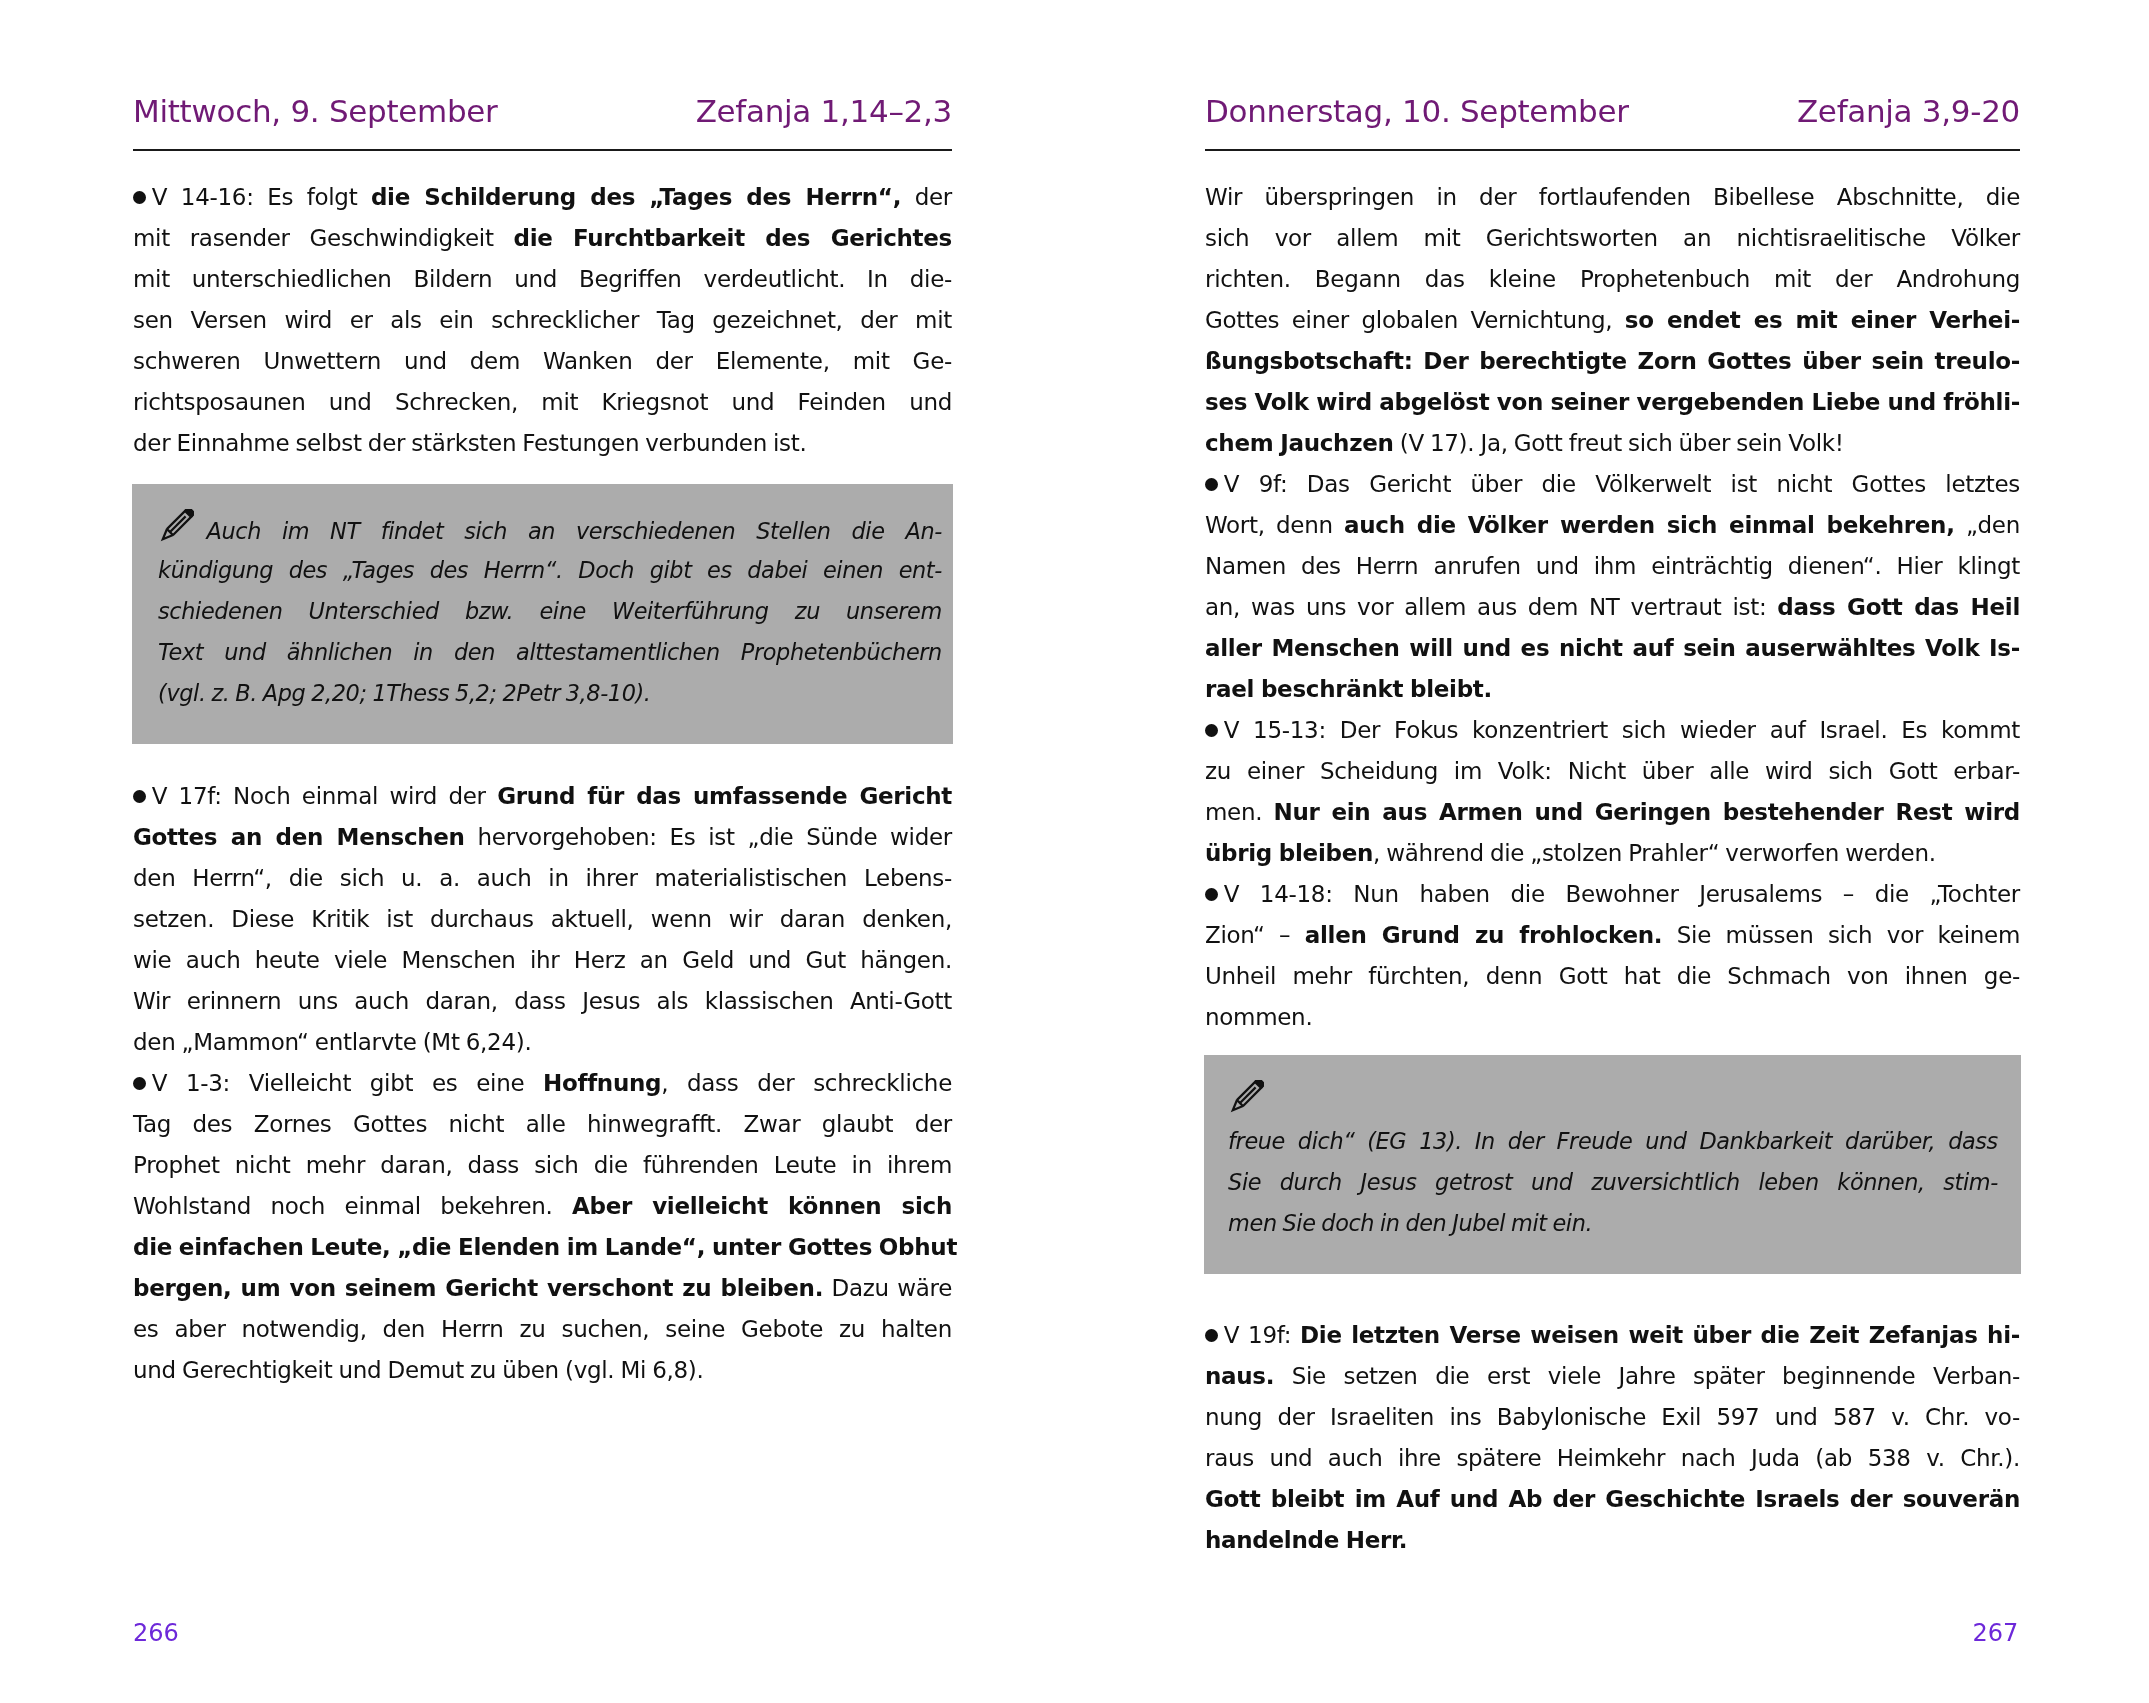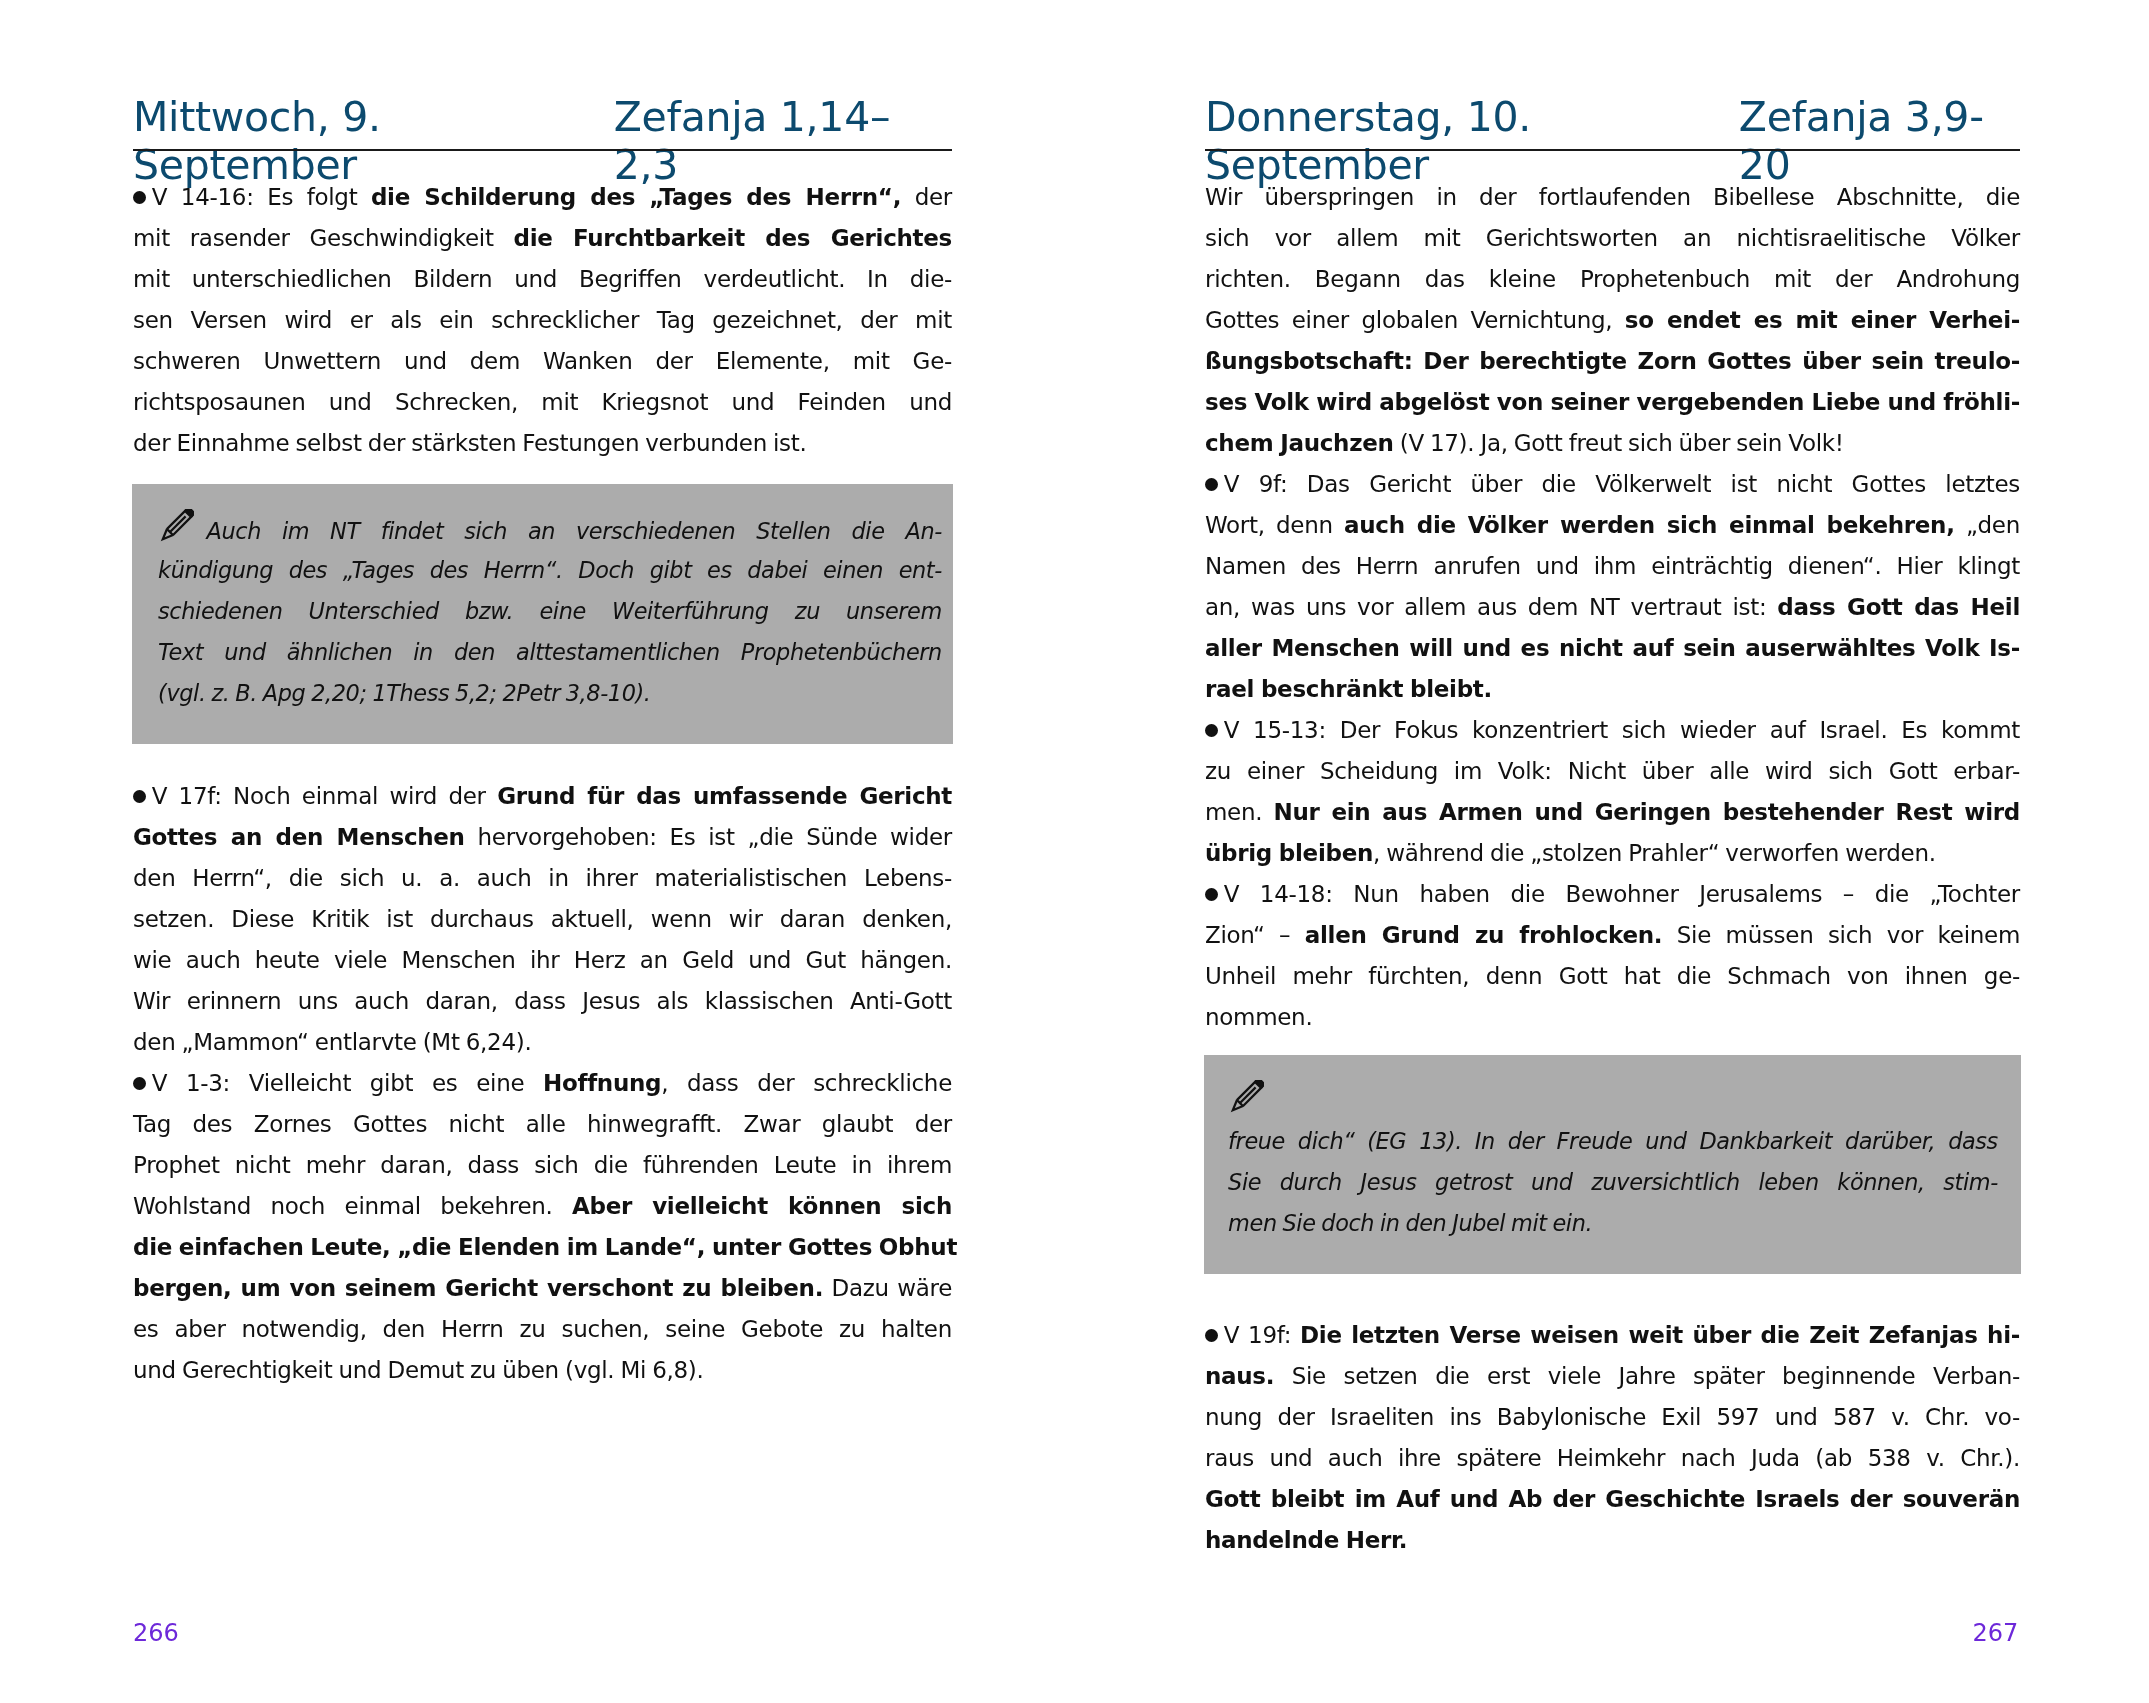--- a/index.html
+++ b/index.html
@@ -3,21 +3,21 @@
 <meta charset="utf-8">
 <style>
   html, body { margin: 0; padding: 0; background: #ffffff; }
   body { width: 2149px; height: 1703px; position: relative; overflow: hidden;
          font-family: "DejaVu Sans", sans-serif; color: #111111; }
   .page { position: absolute; top: 0; height: 1703px; }
   .page.left { left: 133px; width: 819px; }
   .page.right { left: 1205px; width: 815px; }
   .page-header { position: absolute; top: 93px; left: 0; right: 0; height: 45px;
                  display: flex; justify-content: space-between; align-items: baseline; }
-  .page-header .day, .page-header .ref { font-size: 41px; font-weight: 500; letter-spacing: -0.3px; color: #0c4a6e; }
+  .page-header .day, .page-header .ref { font-size: 31px; font-weight: 500; letter-spacing: -0.3px; color: #701a75; }
   .rule { position: absolute; top: 149px; left: 0; right: 0; height: 1.8px; background: #1a1a1a; }
   .body { position: absolute; left: 0; right: 0; }
   .line { height: 41px; line-height: 41px; font-size: 23px; white-space: nowrap;
           text-align: justify; text-align-last: justify; letter-spacing: -0.3px; word-spacing: -0.9px; }
   .line.last { text-align-last: left; }
   .b { font-weight: bold; }
   .bullet { display: inline-block; width: 13.4px; height: 13.4px; border-radius: 50%; background: #111;
             vertical-align: 0.9px; margin-right: 5.4px; }
   .note { position: absolute; left: -0.9px; right: -0.9px; background: #acacac; box-sizing: border-box; }
   .note .nline { height: 41px; line-height: 41px; font-size: 22.4px; font-style: italic; white-space: nowrap;

